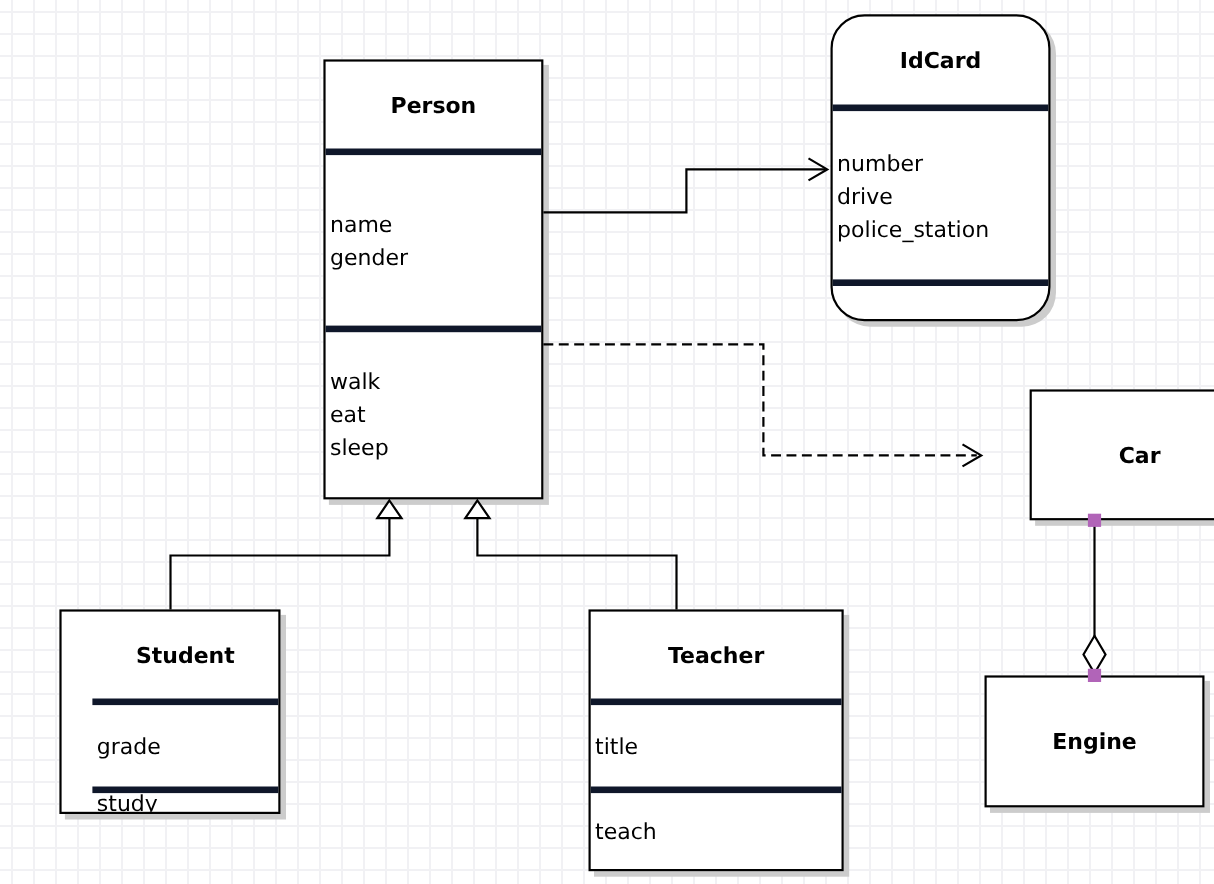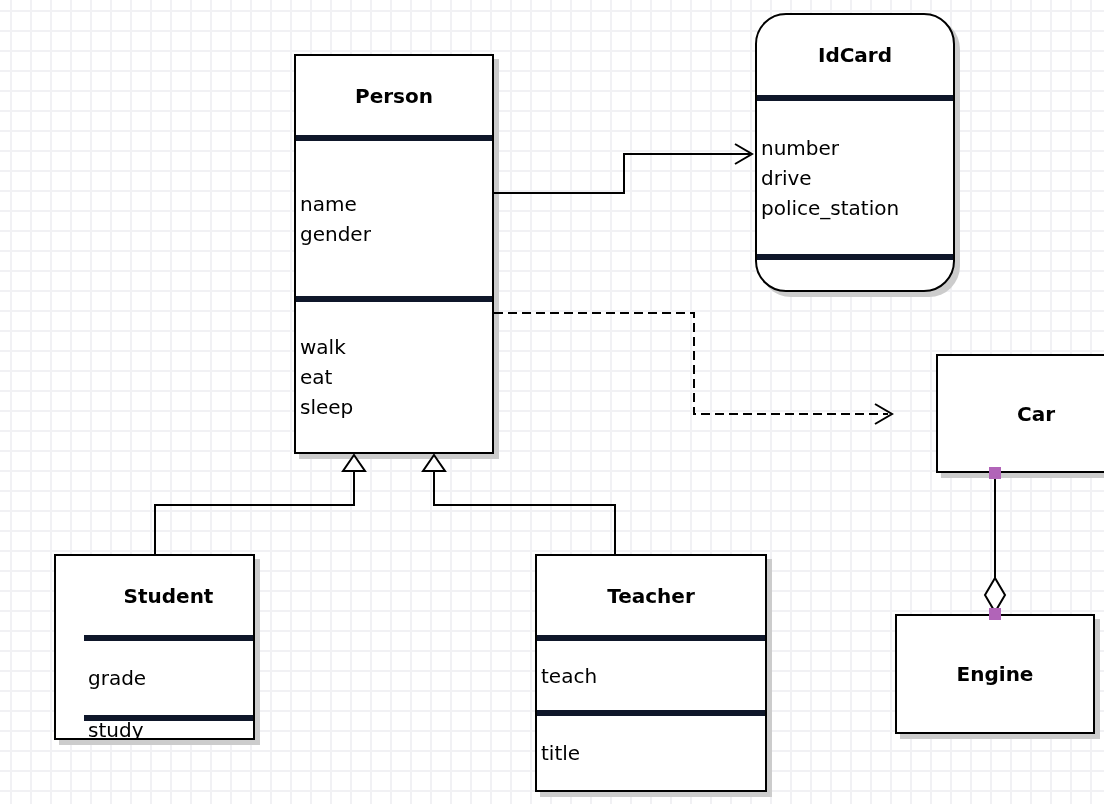--- a/index.html
+++ b/index.html
@@ -108,25 +108,25 @@
     </div>
     <div class="uml-sec grow">
       <div>study</div>
     </div>
   </div>
 
   <div class="uml-class" style="left:514px; top:554px; width:232px; height:238px;margin-left:21px;">
     <div class="uml-title" style="height:79px">
       <span>Teacher</span>
     </div>
+    <div class="uml-sec" style="height:80px">
+      <div>title</div>
+    </div>
     <div class="uml-sec grow">
       <div>teach</div>
-    </div>
-    <div class="uml-sec" style="height:80px">
-      <div>title</div>
     </div>
   </div>
 
   <svg id="connections" viewBox="0 0 1104 804">
 
     <g>
       <path class="conn" d="M494 193 H624 V154 H750"></path>
       <path class="conn" d="M735 144 L752 154 L735 164"></path>
     </g>
 

